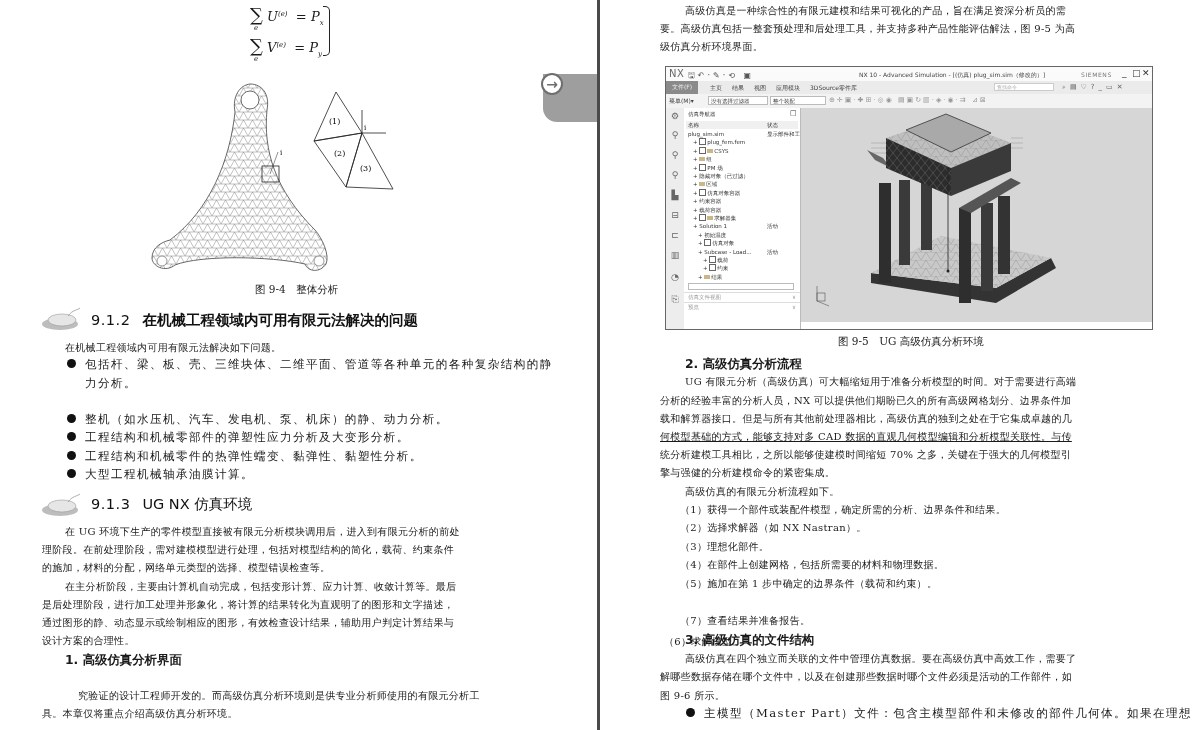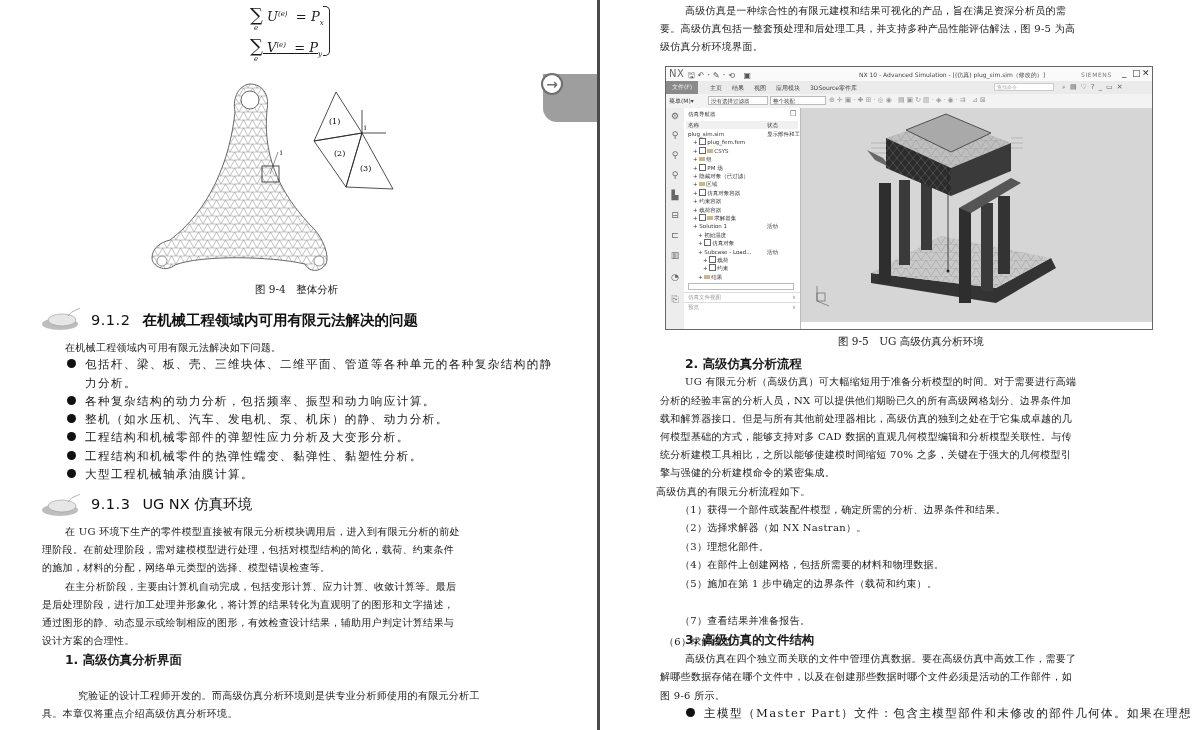--- a/index.html
+++ b/index.html
@@ -73,21 +73,21 @@
 
 <div id="left-page" class="page">
 
   <div>
     <div class="eq" style="left:250px;top:4px;">
       <span class="sig">∑</span>
       <span>U</span><sup style="font-size:7px">(e)</sup>
       &nbsp;=&nbsp;<span>P</span><sub style="font-size:7px">x</sub>
     </div>
     <div class="eq" style="left:254px;top:24px;font-size:7px;">e</div>
-    <div class="eq" style="left:250px;top:35px;text-decoration:underline;">
+    <div class="eq" style="left:250px;top:35px;">
       <span class="sig">∑</span>
       <span>V</span><sup style="font-size:7px">(e)</sup>
       &nbsp;=&nbsp;<span>P</span><sub style="font-size:7px">y</sub>
     </div>
     <div class="eq" style="left:254px;top:55px;font-size:7px;">e</div>
     <div class="brace"></div>
   </div>
 
   <svg style="position:absolute;left:140px;top:80px;" width="270" height="195" viewBox="0 0 270 195">
     <defs>
@@ -122,21 +122,20 @@
     <ellipse cx="22" cy="14" rx="14" ry="6" fill="#e6e6e6" stroke="#999" stroke-width="0.6"></ellipse>
     <path d="M28 10 C32 4 38 4 40 2" stroke="#999" fill="none" stroke-width="0.8"></path>
   </svg>
   <div class="h2" style="left:91px;top:311px;">
     <span class="num">9.1.2</span><span>在机械工程领域内可用有限元法解决的问题</span>
   </div>
   <div class="p" style="left:65px;top:339px;">在机械工程领域内可用有限元法解决如下问题。</div>
 
   <div class="bullet" style="left:67px;top:357px;"><span class="dot"></span><span>包括杆、梁、板、壳、三维块体、二维平面、管道等各种单元的各种复杂结构的静</span></div>
   <div class="bullet" style="left:85px;top:376px;">力分析。</div>
-  <div class="bullet" style="left:67px;top:394px;"><span class="dot"></span><span>各种复杂结构的动力分析，包括频率、振型和动力响应计算。</span></div>
   <div class="bullet" style="left:67px;top:412px;"><span class="dot"></span><span>整机（如水压机、汽车、发电机、泵、机床）的静、动力分析。</span></div>
   <div class="bullet" style="left:67px;top:430px;"><span class="dot"></span><span>工程结构和机械零部件的弹塑性应力分析及大变形分析。</span></div>
   <div class="bullet" style="left:67px;top:449px;"><span class="dot"></span><span>工程结构和机械零件的热弹性蠕变、黏弹性、黏塑性分析。</span></div>
   <div class="bullet" style="left:67px;top:467px;"><span class="dot"></span><span>大型工程机械轴承油膜计算。</span></div>
 
   <svg class="mouse-icon" style="left:40px;top:492px;" viewBox="0 0 42 26">
     <ellipse cx="20" cy="18" rx="18" ry="6" fill="#bdbdbd"></ellipse>
     <ellipse cx="22" cy="14" rx="14" ry="6" fill="#e6e6e6" stroke="#999" stroke-width="0.6"></ellipse>
     <path d="M28 10 C32 4 38 4 40 2" stroke="#999" fill="none" stroke-width="0.8"></path>
   </svg>
@@ -289,24 +288,24 @@
   </div>
   <div class="nx-status"></div>
 </div>
 
 <div class="cap" style="left:838px;top:335px;">图 9-5　UG 高级仿真分析环境</div>
 
 <div class="h3" style="left:685px;top:356px;">2. 高级仿真分析流程</div>
 <div class="p" style="left:685px;top:373px;">UG 有限元分析（高级仿真）可大幅缩短用于准备分析模型的时间。对于需要进行高端</div>
 <div class="p" style="left:660px;top:392px;">分析的经验丰富的分析人员，NX 可以提供他们期盼已久的所有高级网格划分、边界条件加</div>
 <div class="p" style="left:660px;top:410px;">载和解算器接口。但是与所有其他前处理器相比，高级仿真的独到之处在于它集成卓越的几</div>
-<div class="p" style="left:660px;top:428px;">何模型基础的方式，能够支持对多 CAD 数据的直观几何模型编辑和分析模型关联性。与传</div>
+<div class="p" style="left:660px;top:428px;text-decoration:underline;">何模型基础的方式，能够支持对多 CAD 数据的直观几何模型编辑和分析模型关联性。与传</div>
 <div class="p" style="left:660px;top:446px;">统分析建模工具相比，之所以能够使建模时间缩短 70% 之多，关键在于强大的几何模型引</div>
 <div class="p" style="left:660px;top:464px;">擎与强健的分析建模命令的紧密集成。</div>
-<div class="p" style="left:656px;top:483px;">高级仿真的有限元分析流程如下。</div>
+<div class="p" style="left:685px;top:483px;">高级仿真的有限元分析流程如下。</div>
 
 <div class="p" style="left:680px;top:501px;">（1）获得一个部件或装配件模型，确定所需的分析、边界条件和结果。</div>
 <div class="p" style="left:680px;top:519px;">（2）选择求解器（如 NX Nastran）。</div>
 <div class="p" style="left:680px;top:538px;">（3）理想化部件。</div>
 <div class="p" style="left:680px;top:556px;">（4）在部件上创建网格，包括所需要的材料和物理数据。</div>
 <div class="p" style="left:680px;top:575px;">（5）施加在第 1 步中确定的边界条件（载荷和约束）。</div>
 <div class="p" style="left:664px;top:593px;margin-top:40px;">（6）求解模型。</div>
 <div class="p" style="left:680px;top:612px;">（7）查看结果并准备报告。</div>
 
 <div class="h3" style="left:685px;top:632px;">3. 高级仿真的文件结构</div>

